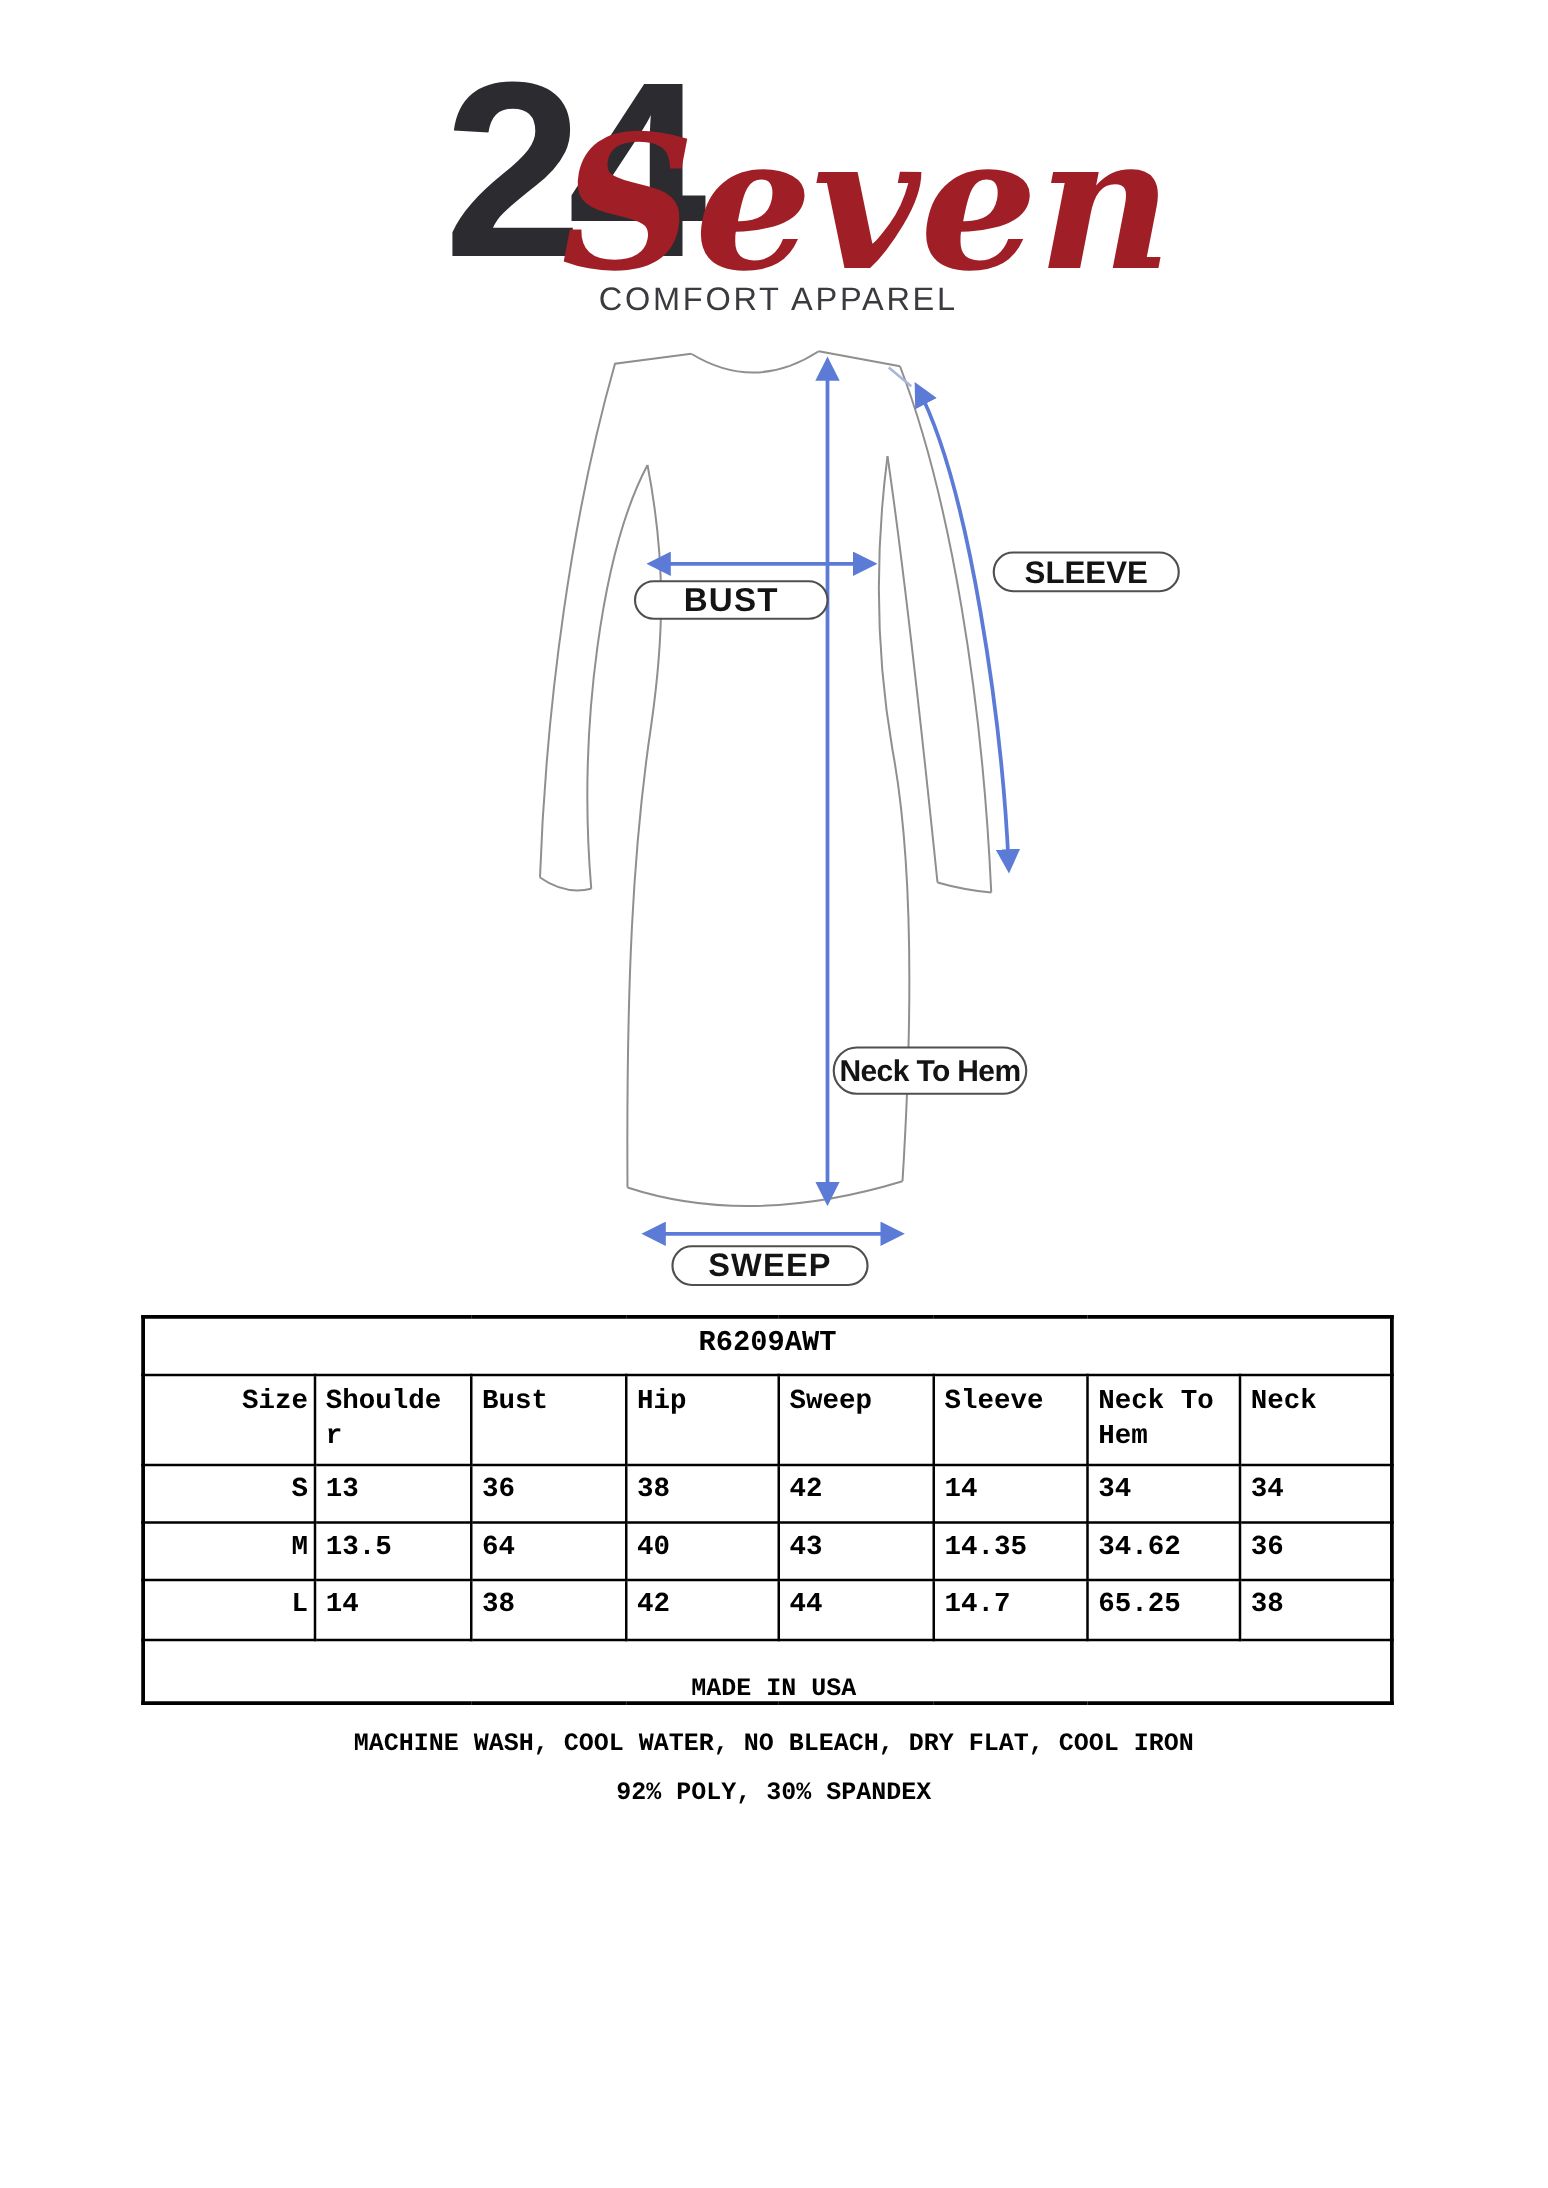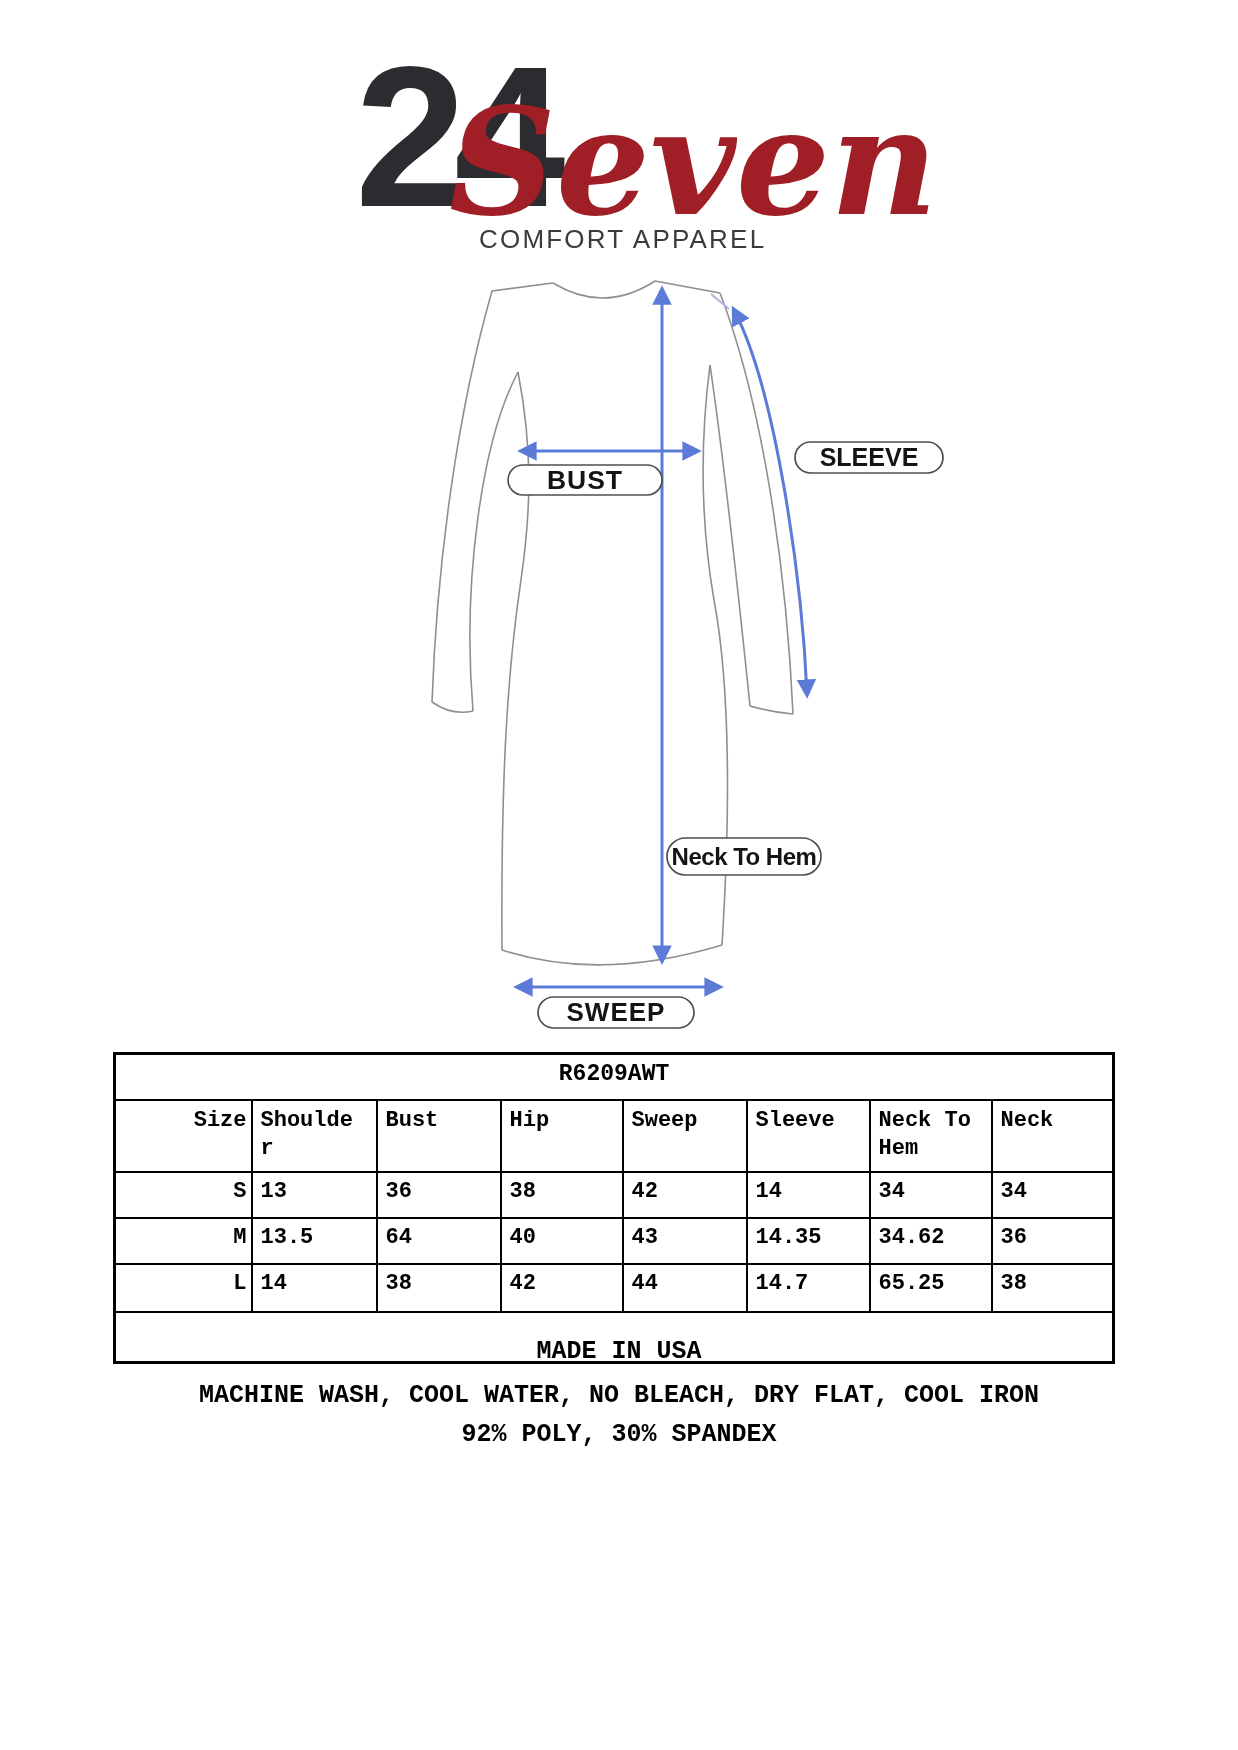--- a/index.html
+++ b/index.html
@@ -33,21 +33,21 @@
   .size-table tr.head-row td{height:64px;}
   .size-table tr.head-row span{display:inline-block;max-width:7.5ch;
                                word-break:break-all;line-height:1.25;}
   .size-table tr.data-row td{height:38px;}
   .size-table tr.data-row.last td{height:40px;}
   .size-table tr.empty-row td{height:42px;}
 
   
   .care{position:absolute;left:0;top:1337px;width:100%;text-align:center;
         font-family:"Liberation Mono","DejaVu Sans Mono",monospace;
-        font-weight:bold;font-size:25px;line-height:30px;color:#000;}
+        font-weight:bold;font-size:20px;line-height:30px;color:#000;}
   .care .l1{margin-bottom:14px;}
   .care .l2{margin-bottom:9px;}
 </style>
 </head>
 <body>
 
 <div class="page">
 
   <div class="logo-24">24</div>
   <div class="logo-seven">Seven</div>

